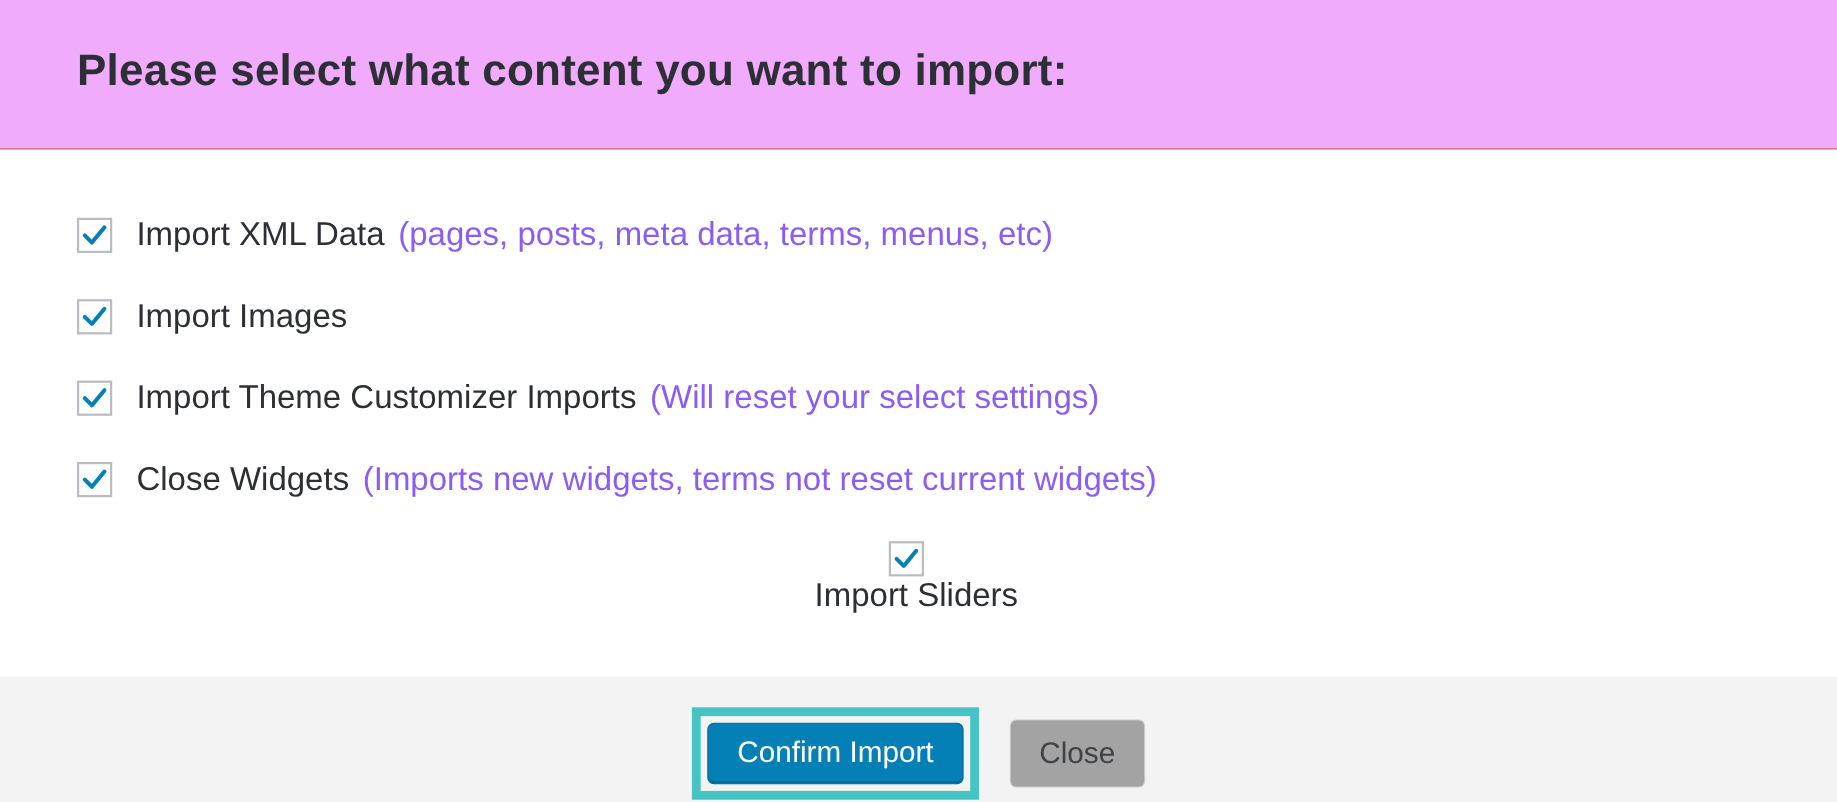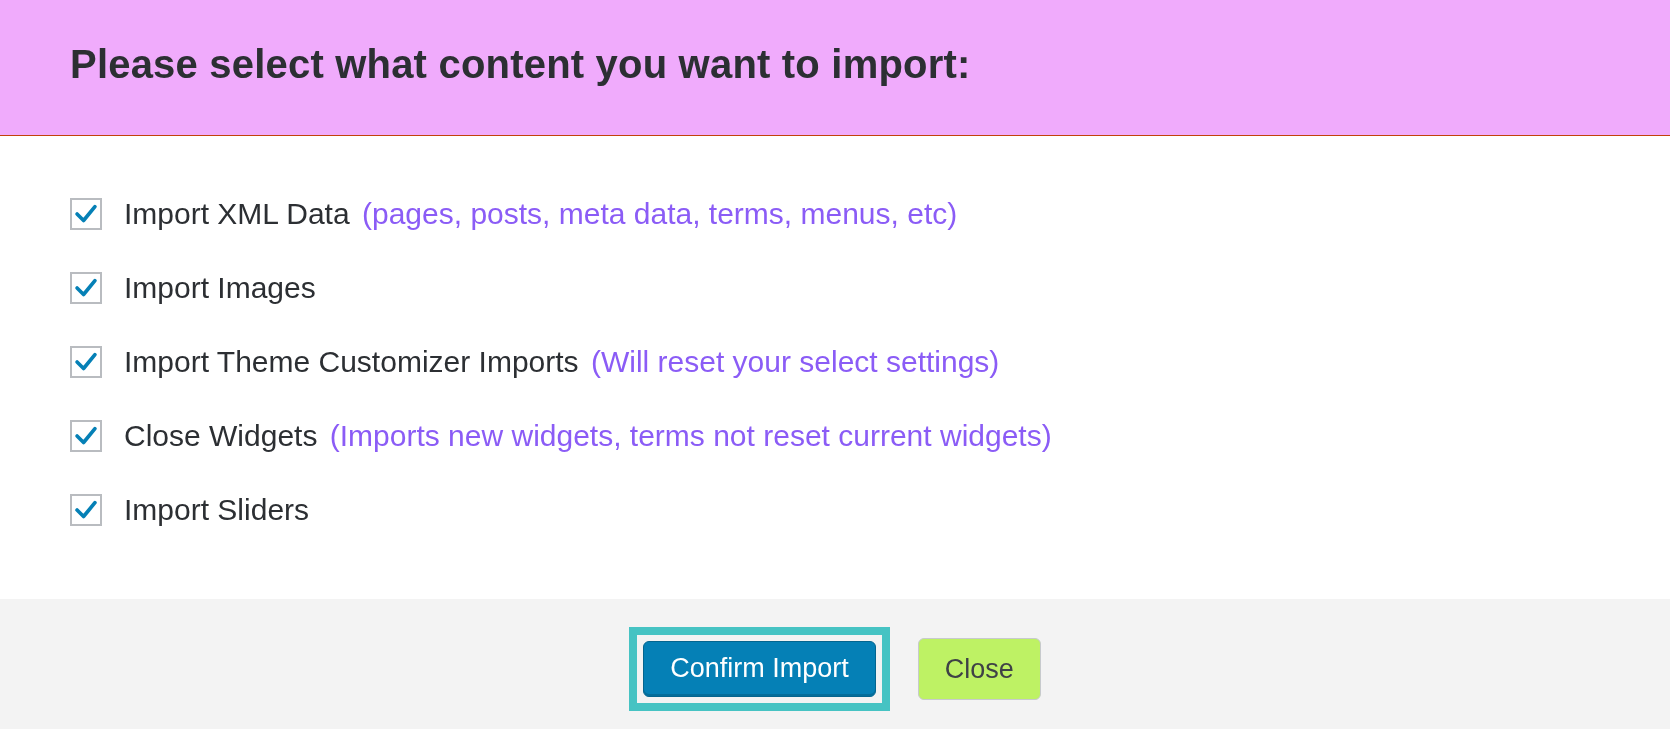--- a/index.html
+++ b/index.html
@@ -28,21 +28,21 @@
     background: #ffffff;
     padding: 60px 70px 55px 70px;
   }
 
   .option-row {
     display: flex;
     align-items: center;
     margin-bottom: 38px;
     line-height: 1.1;
   }
-  .option-row:last-child { margin-bottom: 16px; }
+  .option-row:last-child { margin-bottom: 0; flex-direction: column; }
 
   .checkbox {
     width: 32px;
     height: 32px;
     border: 2px solid #b9bcc0;
     background: #ffffff;
     margin-right: 22px;
     display: flex;
     align-items: center;
     justify-content: center;
@@ -86,21 +86,21 @@
   }
 
   .btn-primary {
     background: #0580b6;
     color: #ffffff;
     border: 1px solid #04658f;
     box-shadow: inset 0 -2px 0 rgba(0,0,0,0.15);
   }
 
   .btn-secondary {
-    background: #bef264;
+    background: #a3a3a3;
     color: #3f4246;
     border: 1px solid #c7cacd;
     font-size: 27px;
     padding: 14px 26px;
     align-self: center;
   }
 
   .footer-inner {
     display: flex;
     align-items: center;

